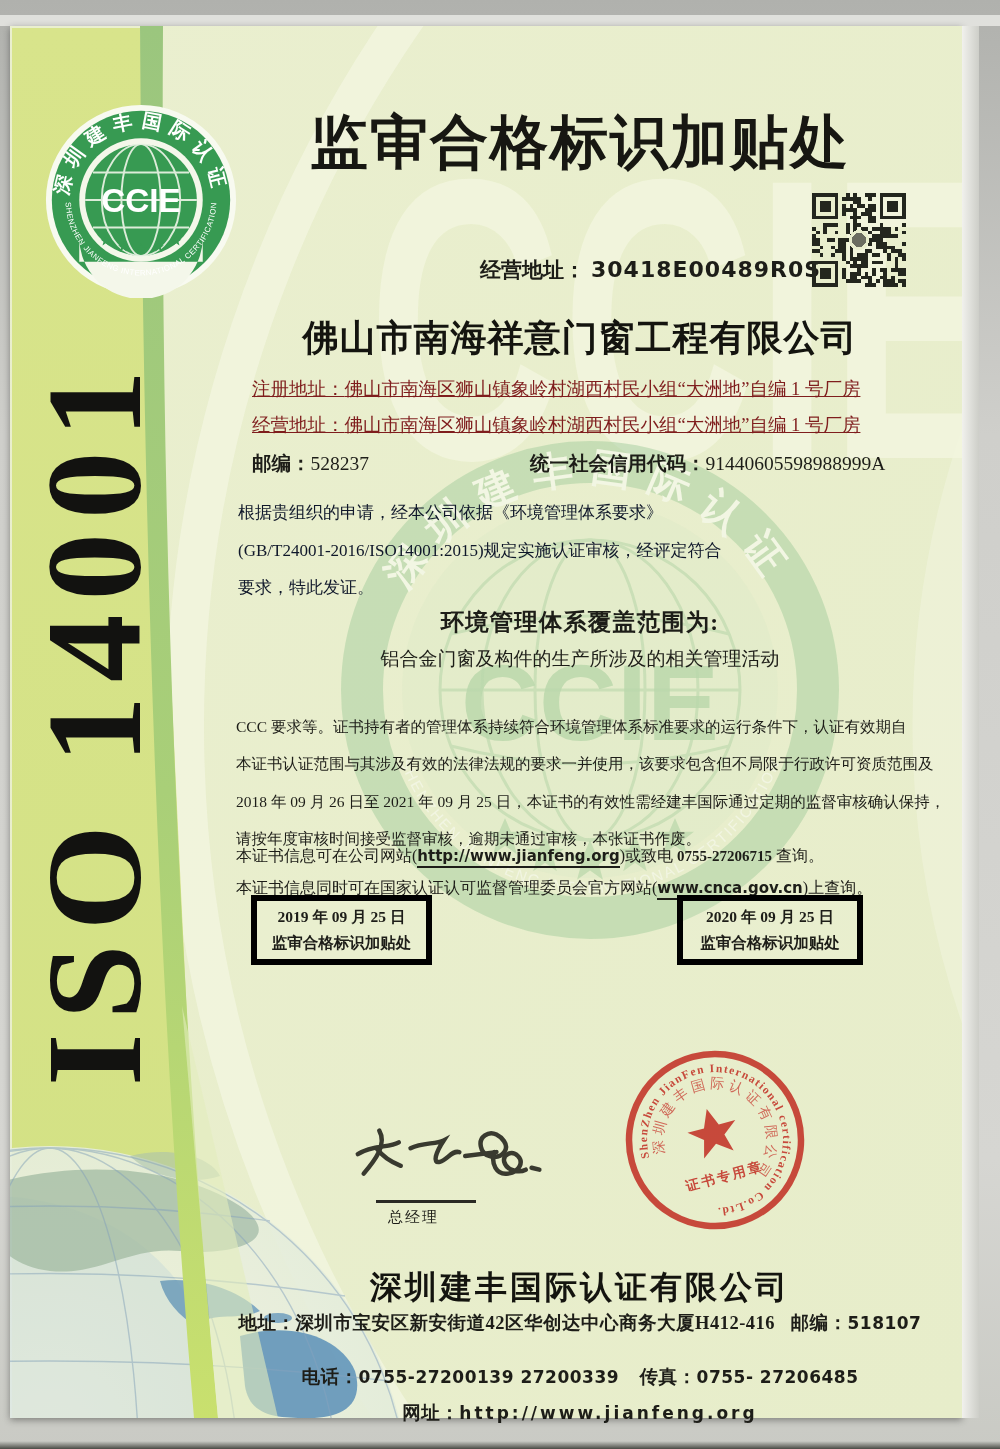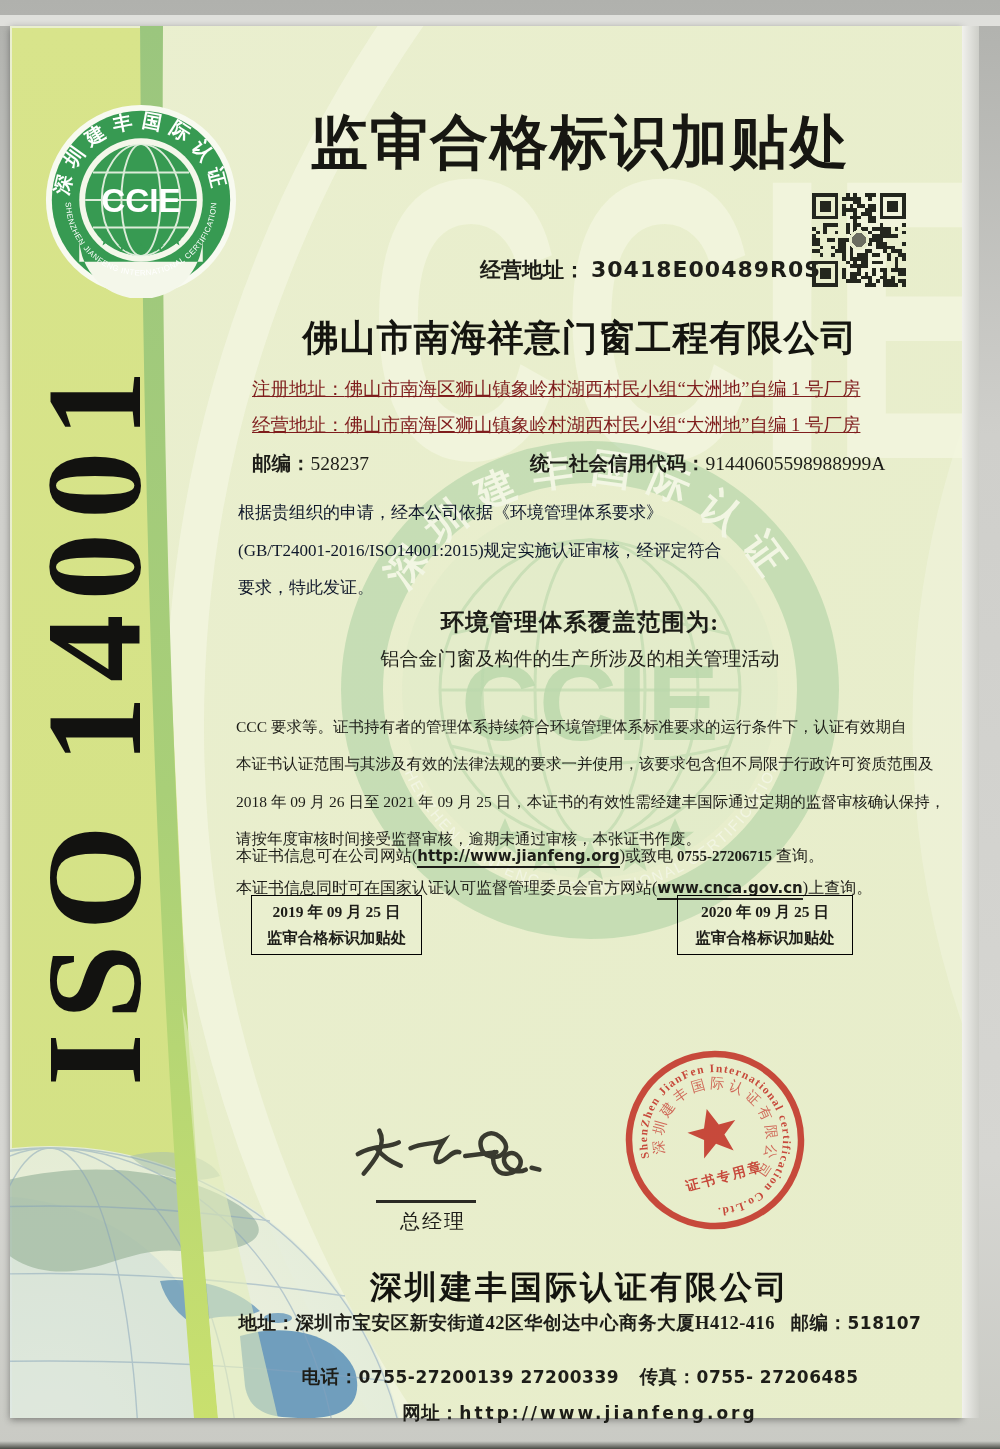--- a/index.html
+++ b/index.html
@@ -28,24 +28,24 @@
   .metar .lab{font-weight:bold;}
   .para{left:228px;top:468px;width:716px;font-size:17px;line-height:37.5px;color:#0f172a;}
   .scopeh{top:580px;font-size:23.5px;font-weight:bold;letter-spacing:1px;}
   .scopet{top:620px;font-size:19px;}
   .issue{top:656px;font-size:20.5px;font-weight:bold;}
   .terms{left:226px;top:682px;width:718px;font-size:15.5px;line-height:37.3px;white-space:nowrap;}
   .info{left:226px;width:718px;font-size:16px;white-space:nowrap;}
   .info b.url{font-family:"DejaVu Sans","Liberation Sans",sans-serif;font-size:15px;
         border-bottom:2px solid #1d1d18;padding-bottom:1px;}
   .info b.tel{font-family:Liberation Serif, serif;font-size:15px;}
-  .auditbox{border:1px solid #000000;text-align:center;font-size:15.5px;font-weight:bold;
+  .auditbox{border:6px solid #000000;text-align:center;font-size:15.5px;font-weight:bold;
         line-height:26px;padding:3px 6px;background:rgba(255,255,255,0.06);}
   .sigline{left:366px;top:1174px;width:100px;height:3px;background:#2a2a24;}
-  .sigtitle{left:390px;top:1182px;font-size:20px;letter-spacing:2px;}
+  .sigtitle{left:378px;top:1182px;font-size:15px;letter-spacing:2px;}
   .issuer{top:1240px;font-size:32px;font-weight:bold;letter-spacing:3px;color:#14140f;}
   .contact{font-weight:bold;font-size:18.5px;letter-spacing:.5px;}
   .contact .num{font-family:"DejaVu Sans","Liberation Sans",sans-serif;font-size:17px;}
   .weburl{font-family:"DejaVu Sans","Liberation Sans",sans-serif;font-size:17px;letter-spacing:3px;}
   .iso{left:-295px;top:625px;width:760px;height:140px;text-align:center;line-height:140px;
         transform:rotate(-90deg);font-size:135px;font-weight:bold;letter-spacing:14px;
         color:#121210;white-space:nowrap;}
   .stamp{left:603px;top:1012px;width:204px;height:204px;mix-blend-mode:multiply;opacity:.92;}
   .sig{left:340px;top:1092px;width:205px;height:78px;opacity:.9;}
 </style>

